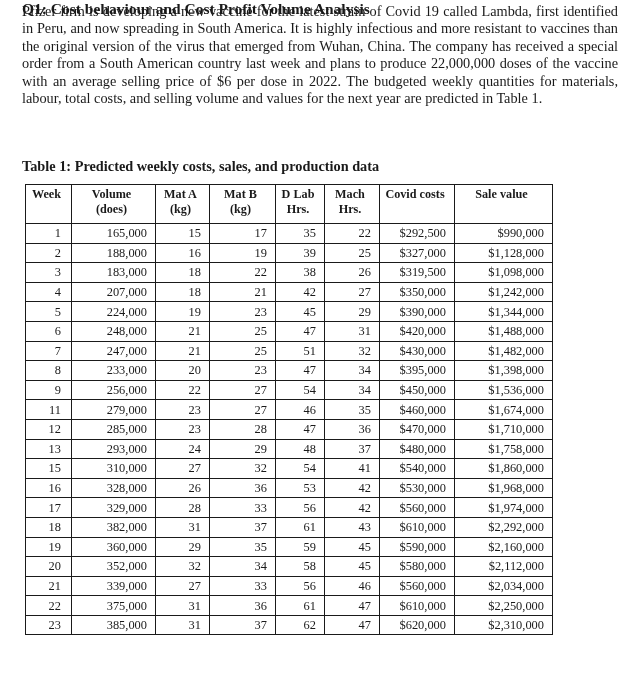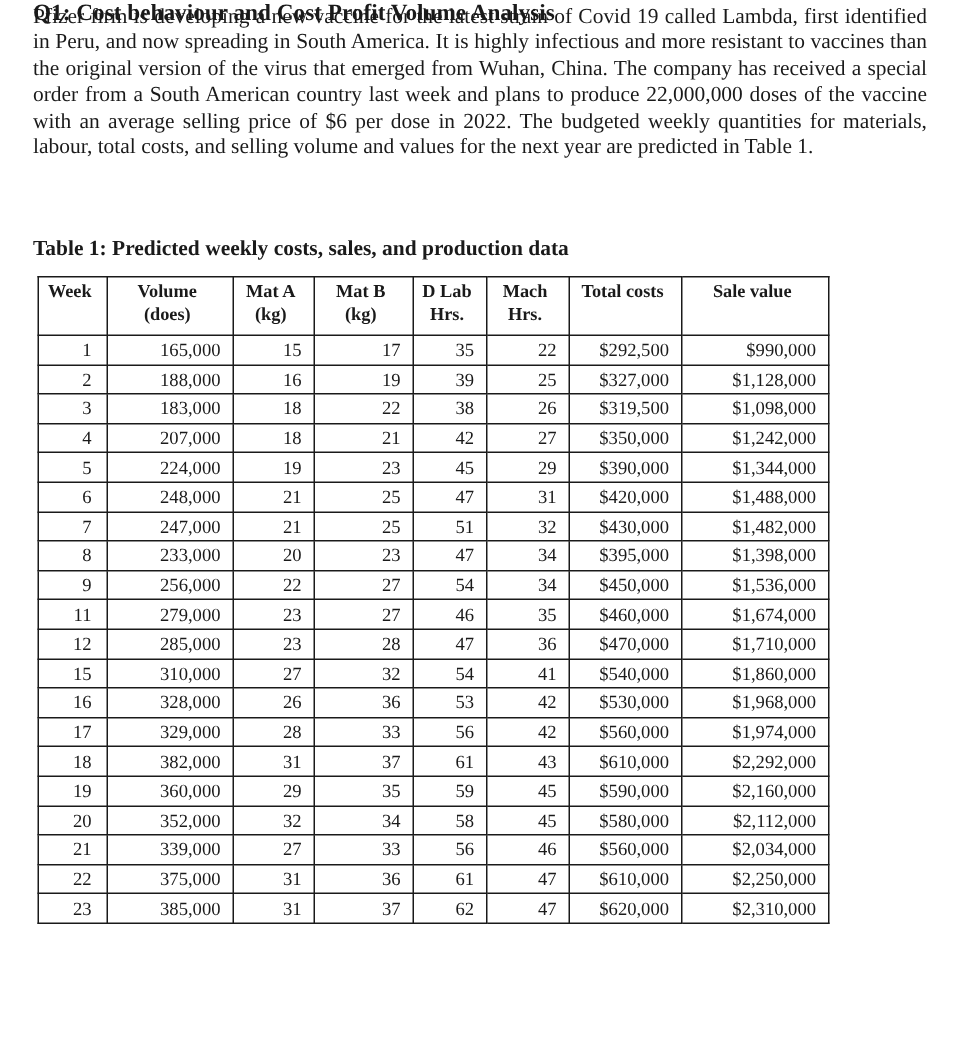--- a/index.html
+++ b/index.html
@@ -61,21 +61,21 @@
         <col style="width:98px">
     </colgroup>
     <thead>
       <tr>
         <th><span>Week</span><br><span></span></th>
         <th><span>Volume</span><br><span>(does)</span></th>
         <th><span>Mat A</span><br><span>(kg)</span></th>
         <th><span>Mat B</span><br><span>(kg)</span></th>
         <th><span>D Lab</span><br><span>Hrs.</span></th>
         <th><span>Mach</span><br><span>Hrs.</span></th>
-        <th><span>Total costs</span><br><span></span></th>
+        <th><span>Covid costs</span><br><span></span></th>
         <th><span>Sale value</span><br><span></span></th>
       </tr>
     </thead>
     <tbody id="table-body">
         <tr>
           <td class="wk">1</td>
           <td>165,000</td>
           <td>15</td>
           <td>17</td>
           <td>35</td>
@@ -177,20 +177,30 @@
           <td class="wk">12</td>
           <td>285,000</td>
           <td>23</td>
           <td>28</td>
           <td>47</td>
           <td>36</td>
           <td>$470,000</td>
           <td>$1,710,000</td>
         </tr>
         <tr>
+          <td class="wk">13</td>
+          <td>293,000</td>
+          <td>24</td>
+          <td>29</td>
+          <td>48</td>
+          <td>37</td>
+          <td>$480,000</td>
+          <td>$1,758,000</td>
+        </tr>
+        <tr>
           <td class="wk">15</td>
           <td>310,000</td>
           <td>27</td>
           <td>32</td>
           <td>54</td>
           <td>41</td>
           <td>$540,000</td>
           <td>$1,860,000</td>
         </tr>
         <tr>

